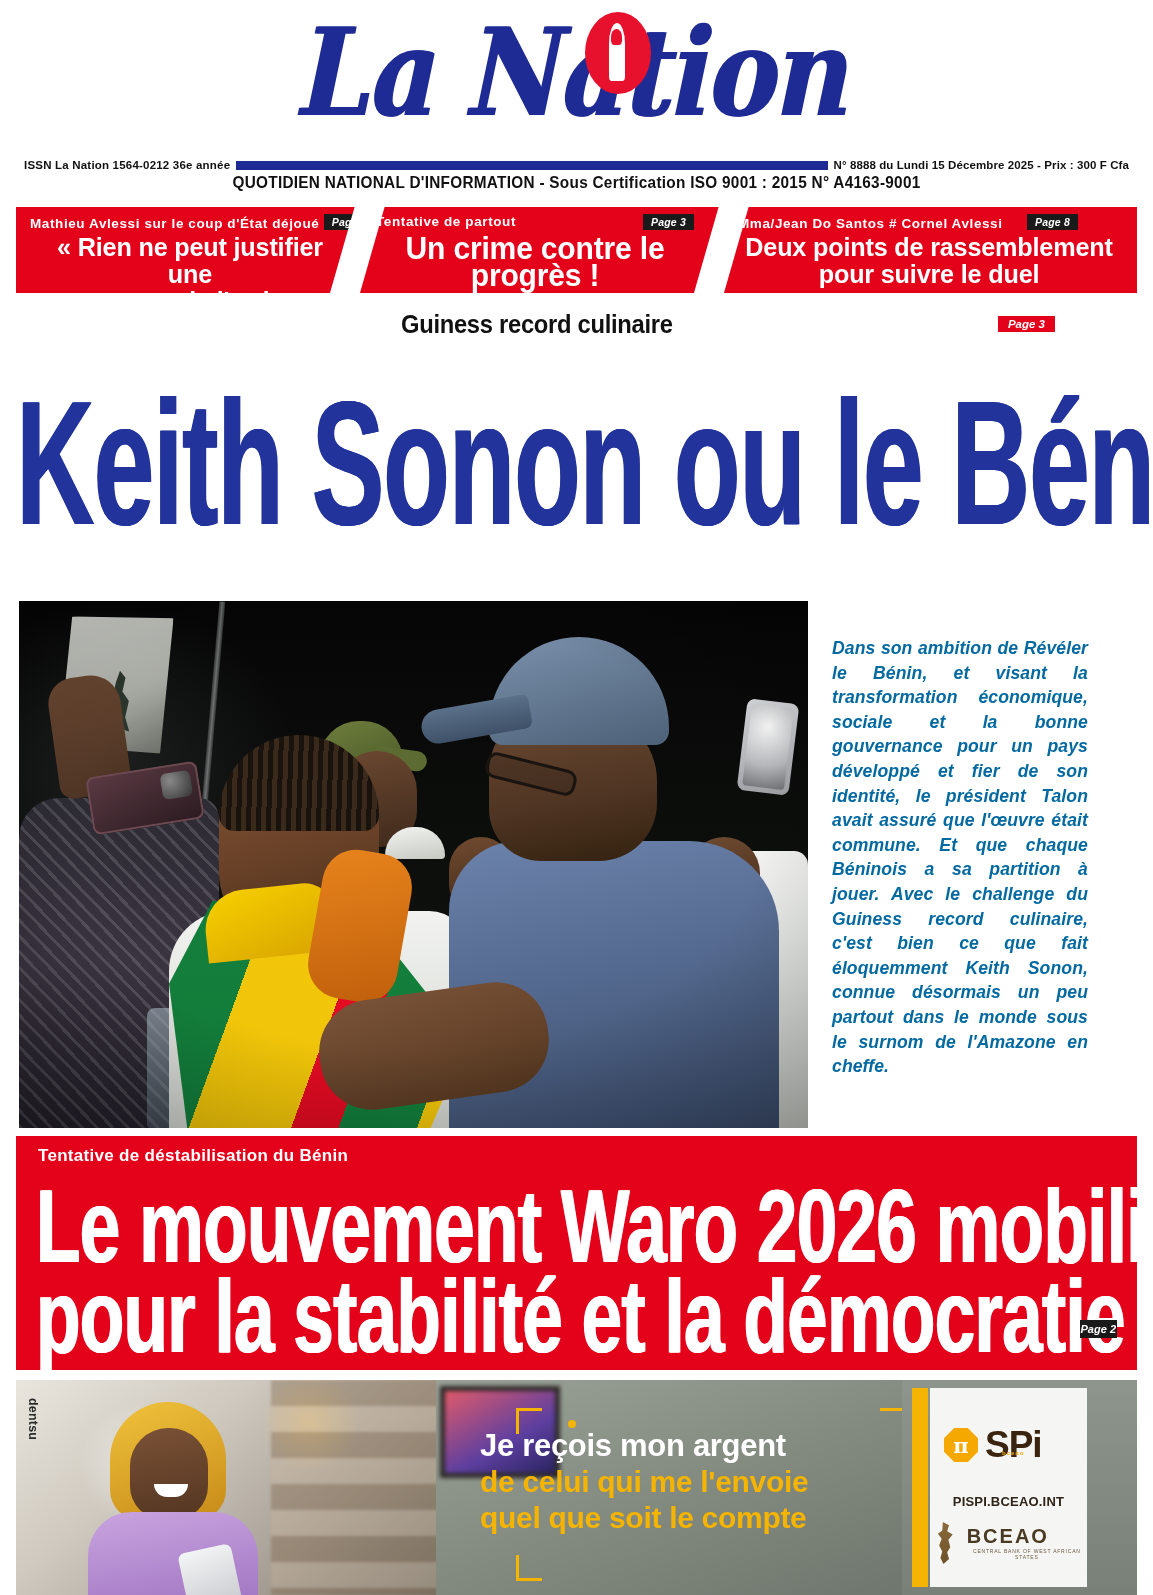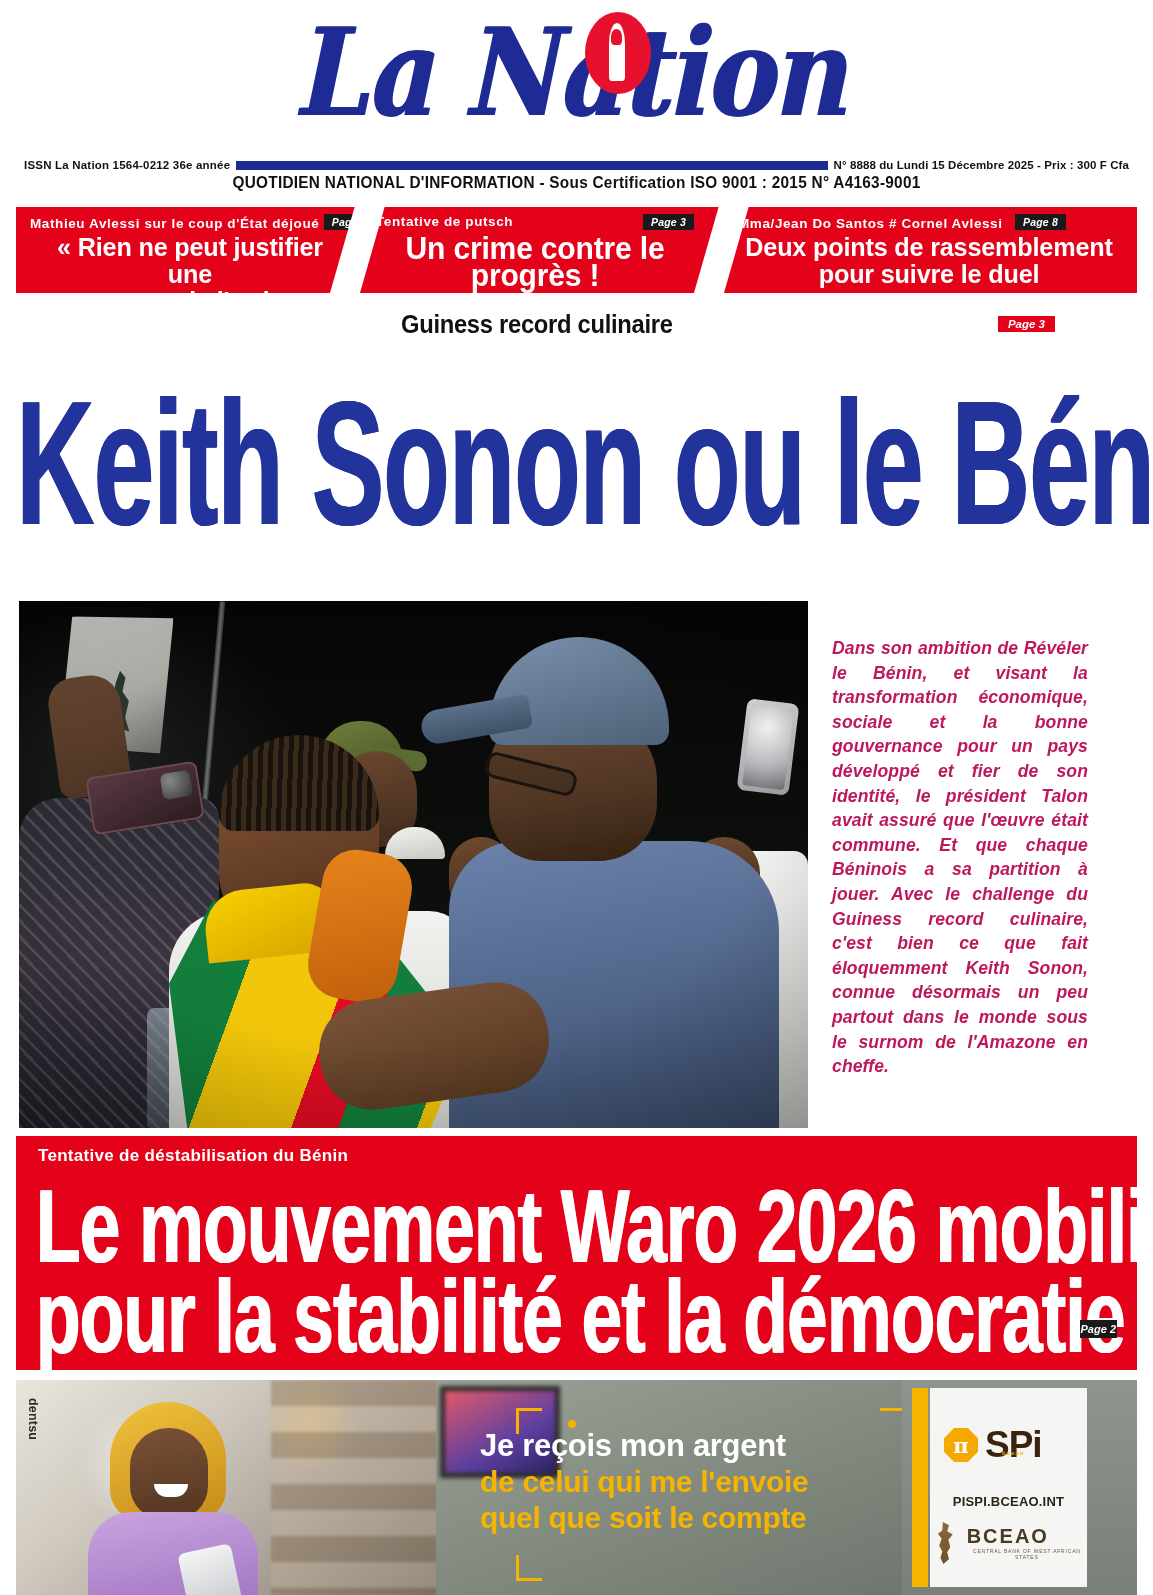--- a/index.html
+++ b/index.html
@@ -486,21 +486,21 @@
   
   .lead-text {
     position: absolute;
     top: 636px;
     left: 832px;
     width: 256px;
     font-size: 17.6px;
     line-height: 24.6px;
     font-weight: bold;
     font-style: italic;
-    color: #be185d;
+    color: #0369a1;
     text-align: justify;
     text-justify: inter-word;
     letter-spacing: 0.1px;
   }
 
   
   .waro-block {
     position: absolute;
     top: 1136px;
     left: 16px;
@@ -780,34 +780,34 @@
       <div class="teaser-head">
         <div>« Rien ne peut justifier une</div>
         <div>rupture de l'ordre constitutionnel »</div>
       </div>
     </div>
 
     <div class="slash" style="left:326px;"></div>
 
     <div class="teaser" style="left:360px; width:318px;">
       <div class="teaser-kicker">
-        <span>Tentative de putsch</span>
+        <span>Tentative de partout</span>
         <span class="page-badge-dark" style="float:right;">Page 3</span>
       </div>
       <div class="teaser-head" style="font-size:31px;margin-top:6px;">
         <div>Un crime contre le progrès !</div>
       </div>
     </div>
 
     <div class="slash" style="left:690px;"></div>
 
     <div class="teaser" style="left:722px; width:382px;">
       <div class="teaser-kicker">
         <span>Mma/Jean Do Santos #  Cornel Avlessi</span>
-        <span class="page-badge-dark" style="margin-left:8px;">Page 8</span>
+        <span class="page-badge-dark" style="margin-left:20px;">Page 8</span>
       </div>
       <div class="teaser-head">
         <div>Deux points de rassemblement</div>
         <div>pour suivre le duel</div>
       </div>
     </div>
   </div>
 
   <div class="section-row">
     <div class="section-title">Guiness record culinaire</div>

